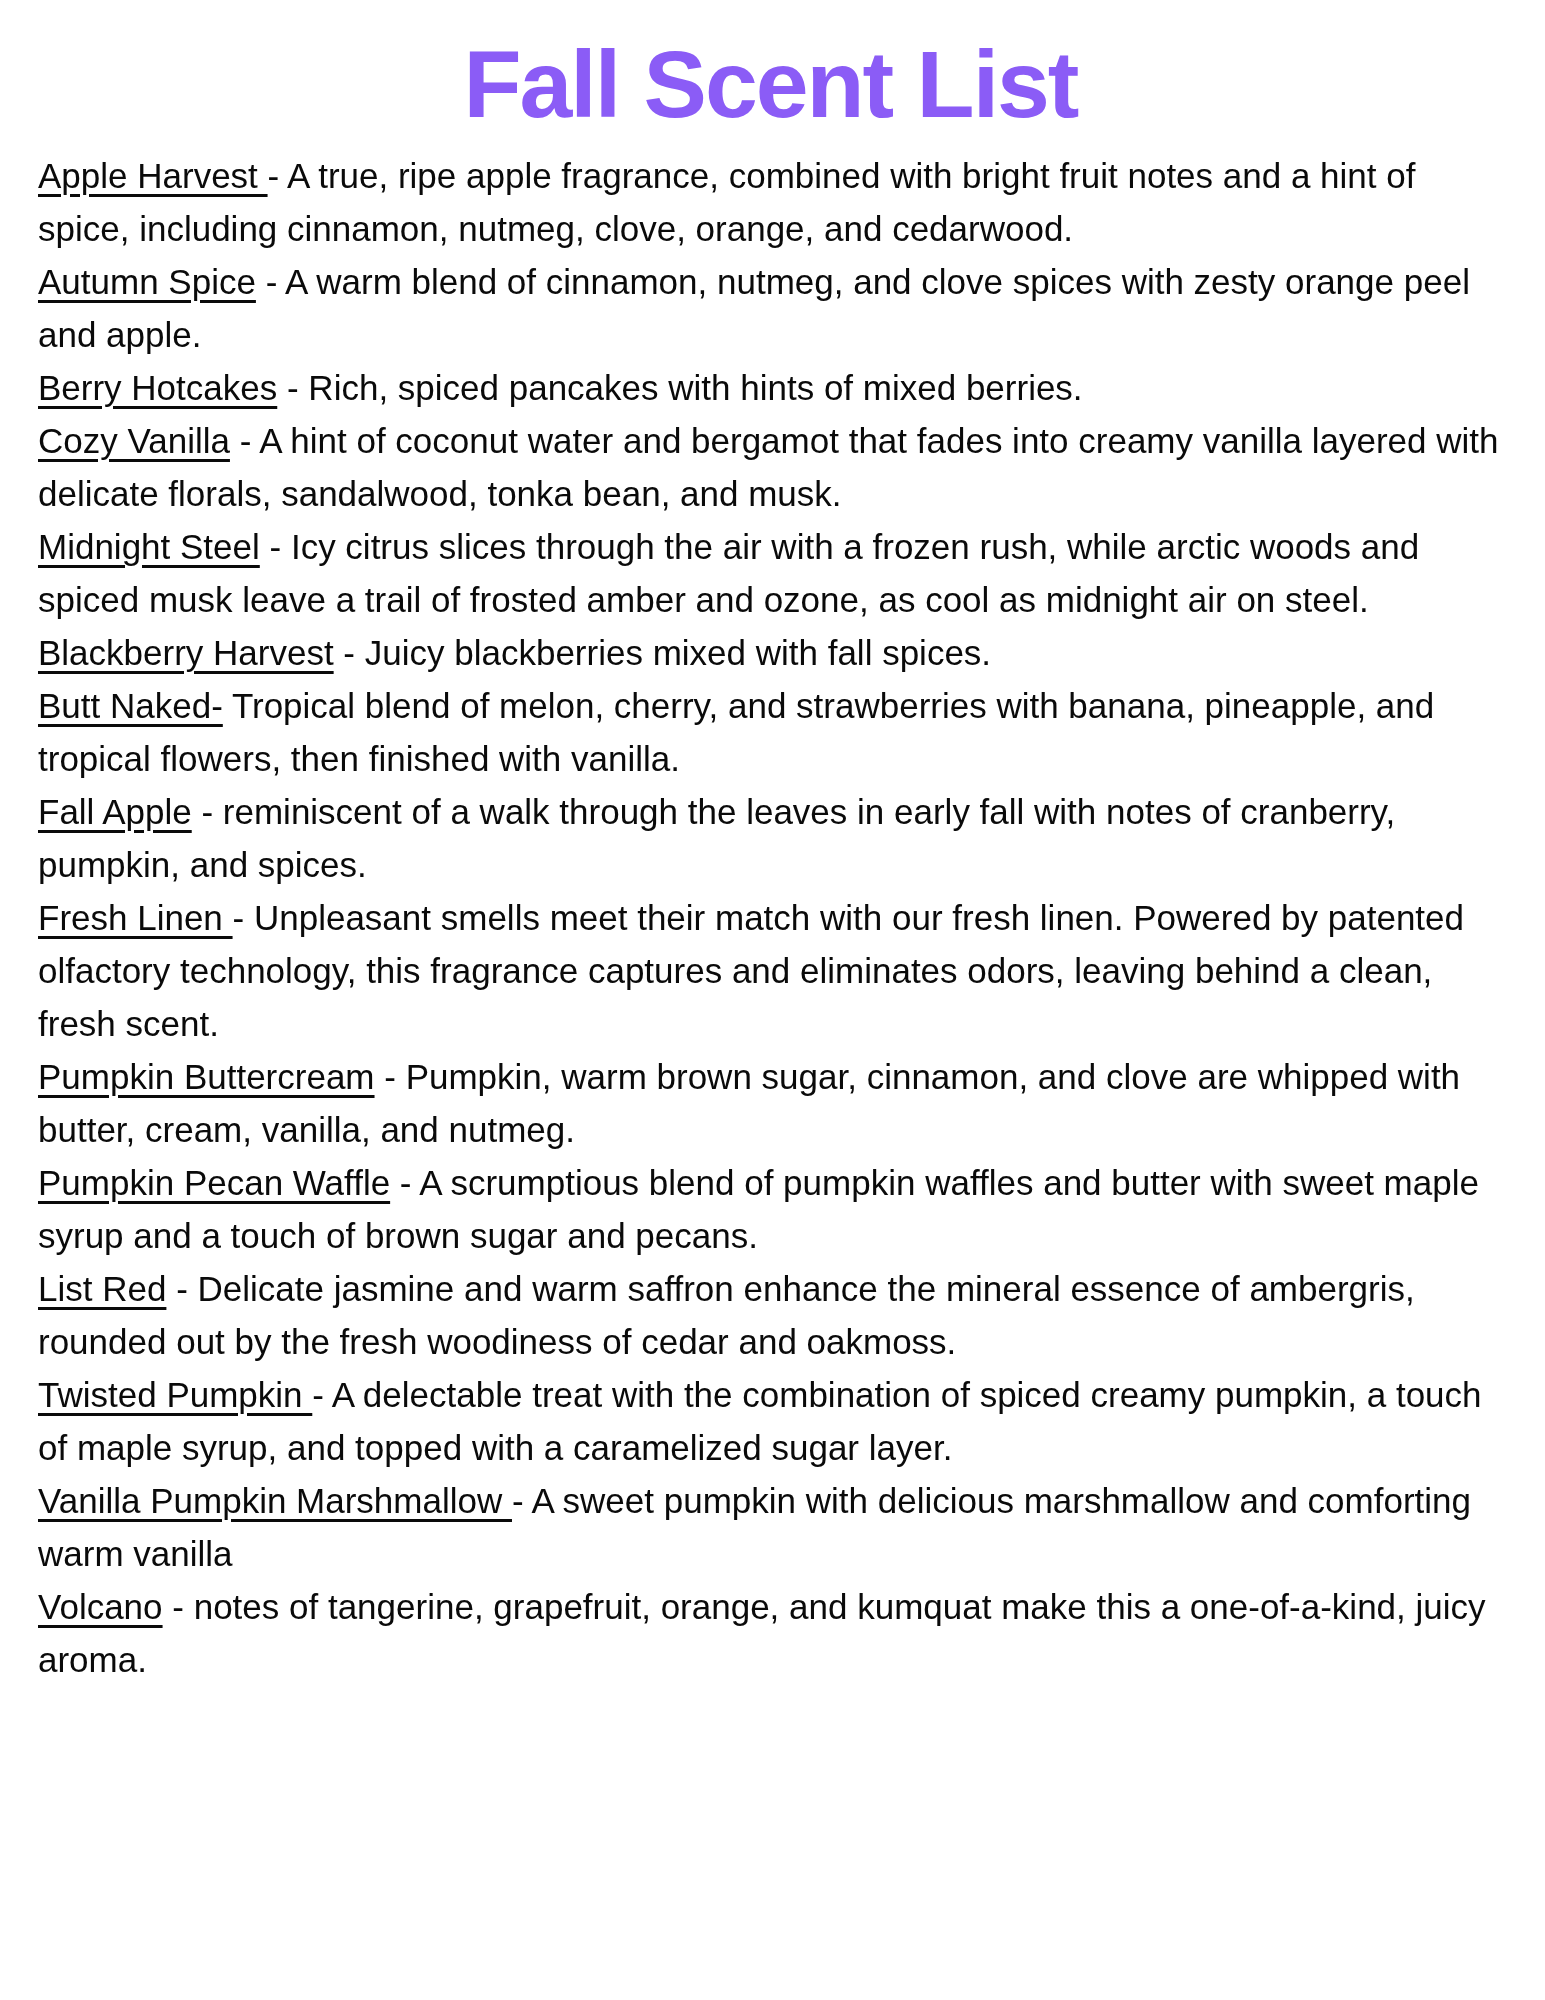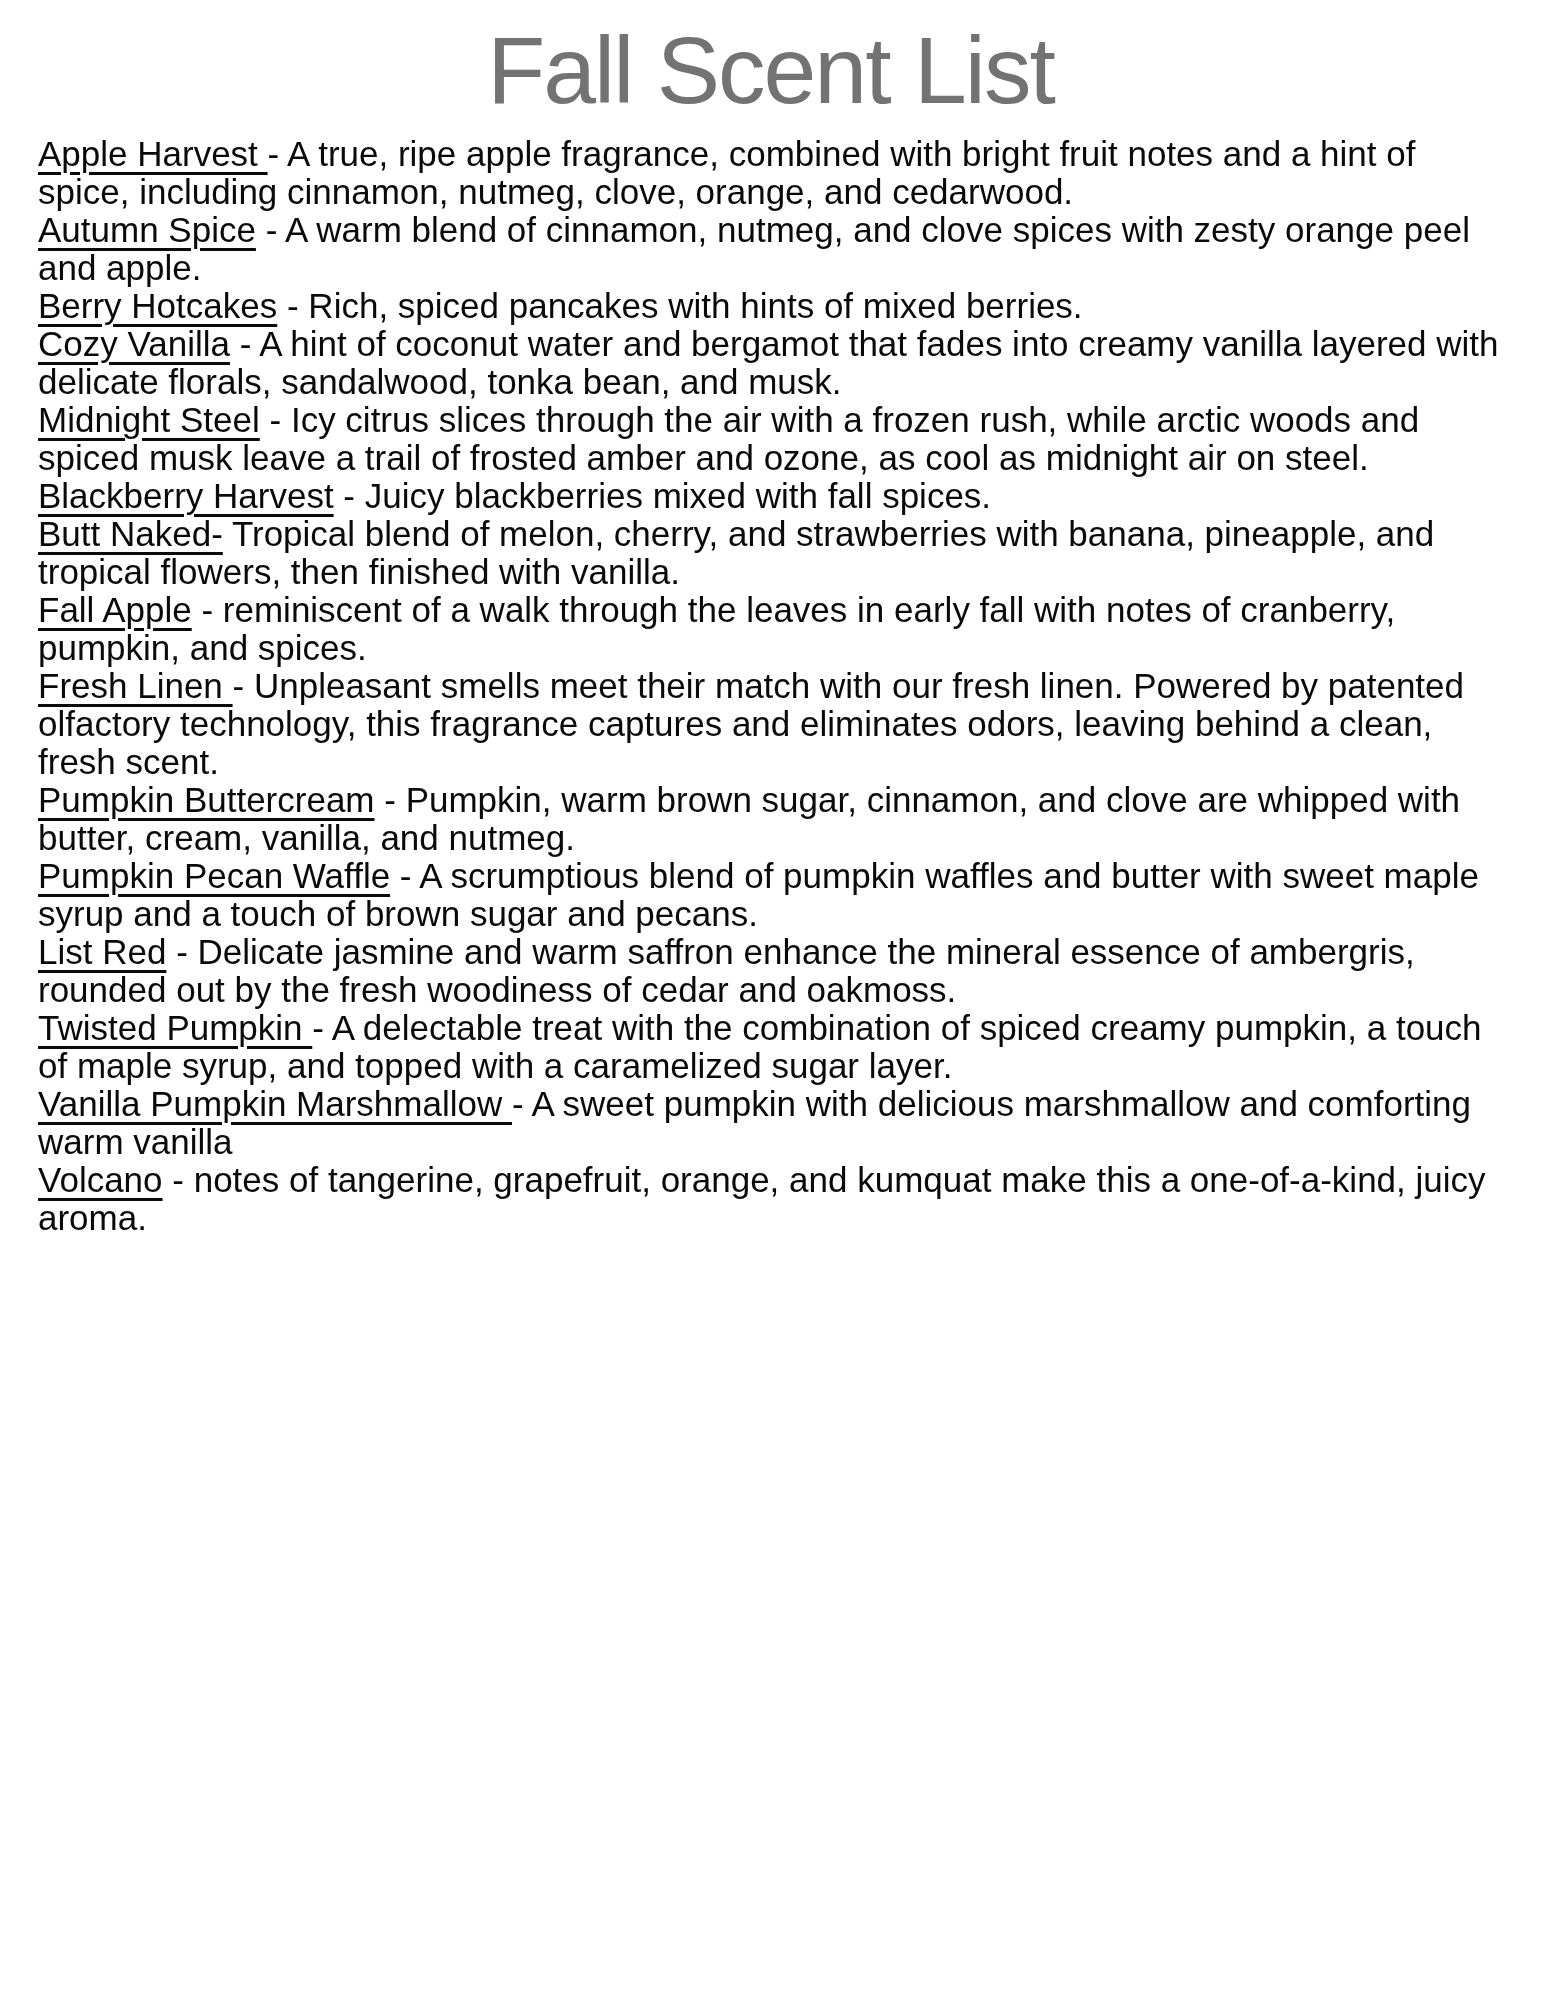--- a/index.html
+++ b/index.html
@@ -14,30 +14,30 @@
     color: #000000;
     font-family: "Liberation Sans", "DejaVu Sans", sans-serif;
   }
   .page {
     width: 1545px;
     min-height: 2000px;
     padding: 14px 42px 40px 38px;
   }
   .page-title {
     font-size: 95px;
-    font-weight: 400;
+    font-weight: 700;
     letter-spacing: -2px;
     line-height: 1.15;
     text-align: center;
-    margin: 2px 0 10px 0;
-    color: #737373;
+    margin: 16px 0 10px 0;
+    color: #8b5cf6;
   }
   .scent-list {
     font-size: 35px;
-    line-height: 38px;
+    line-height: 53px;
     font-weight: 400;
     color: #0a0a0a;
   }
   .scent {
     margin: 0;
   }
   .scent-name {
     text-decoration: underline;
     text-decoration-thickness: 3px;
     text-underline-offset: 6px;

